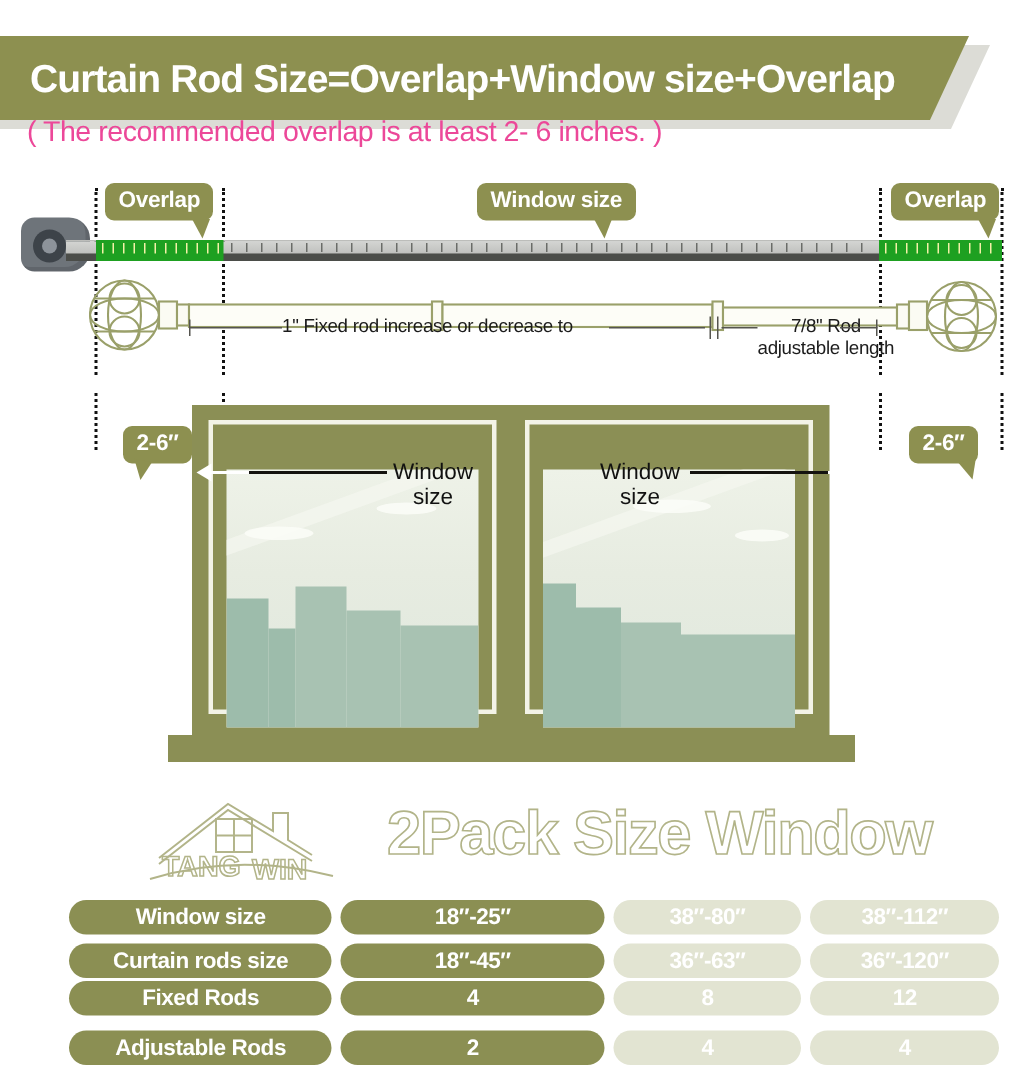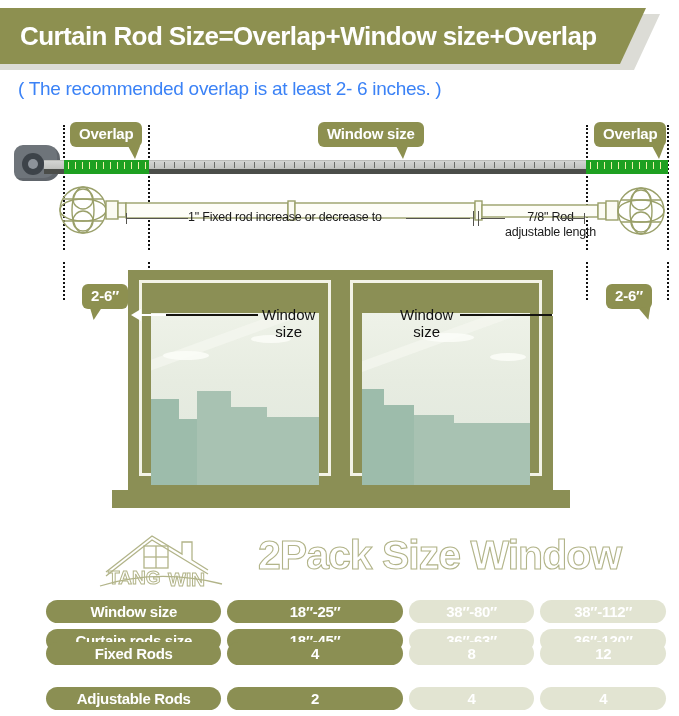--- a/index.html
+++ b/index.html
@@ -7,41 +7,41 @@
     width:679px;height:716px;
     background:#ffffff;
     font-family:"Liberation Sans", sans-serif;
     position:relative;
     overflow:hidden;
     -webkit-font-smoothing:antialiased;
   }
   .stage{position:absolute;left:0;top:0;width:679px;height:716px;}
 
   
-  #banner-wrap{position:absolute;left:0;top:8px;width:589px;height:62px;}
+  #banner-wrap{position:absolute;left:0;top:24px;width:589px;height:62px;}
   #banner-shadow{
     position:absolute;left:0;top:6px;width:660px;height:56px;
     background:#dcdcd6;
     clip-path:polygon(0 0, 660px 0, 634px 56px, 0 56px);
   }
   #banner{
     position:absolute;left:0;top:0;width:646px;height:56px;
     background:#8d9050;
     clip-path:polygon(0 0, 646px 0, 620px 56px, 0 56px);
     display:flex;align-items:center;
   }
   #banner-title{
     color:#ffffff;font-size:26px;font-weight:bold;
     letter-spacing:-0.6px;margin-left:20px;white-space:nowrap;
   }
 
   
   #subtitle{
     position:absolute;left:18px;top:78px;
-    font-size:19px;color:#3b82f6;letter-spacing:-0.3px;white-space:nowrap;
+    font-size:19px;color:#ec4899;letter-spacing:-0.3px;white-space:nowrap;
   }
 
   
   #rod-area{position:absolute;left:0;top:115px;width:679px;height:145px;}
 
   
   .vguide{position:absolute;width:0;border-left:2px dotted #111;}
 
   
   #tape-case{
@@ -401,21 +401,21 @@
       <div class="cell cell-light">38″-112″</div>
     </div>
 
     <div class="trow" style="top:29px;">
       <div class="cell cell-head">Curtain rods size</div>
       <div class="cell cell-dark">18″-45″</div>
       <div class="cell cell-light">36″-63″</div>
       <div class="cell cell-light">36″-120″</div>
     </div>
 
-    <div class="trow" style="top:42px;">
+    <div class="trow" style="top:54px;">
       <div class="cell cell-head">Fixed Rods</div>
       <div class="cell cell-dark">4</div>
       <div class="cell cell-light">8</div>
       <div class="cell cell-light">12</div>
     </div>
 
     <div class="trow" style="top:87px;">
       <div class="cell cell-head">Adjustable Rods</div>
       <div class="cell cell-dark">2</div>
       <div class="cell cell-light">4</div>

